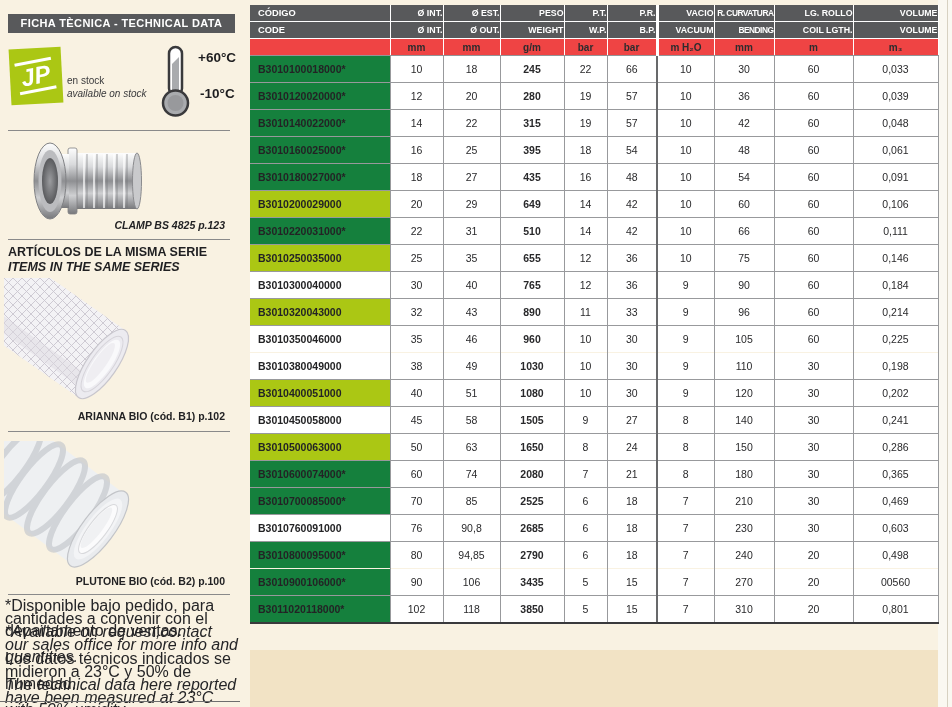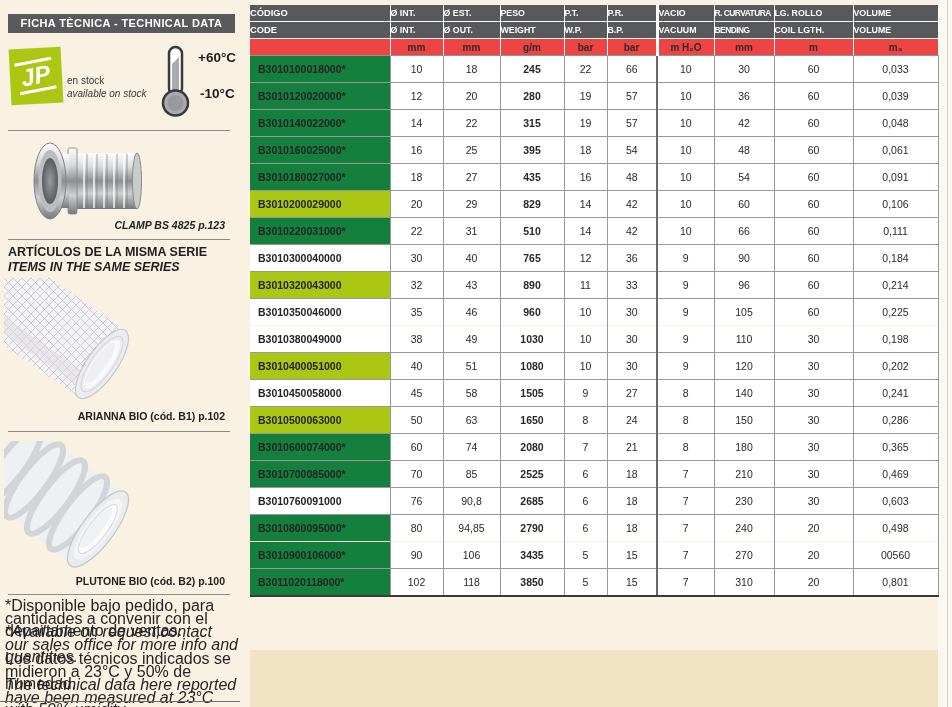--- a/index.html
+++ b/index.html
@@ -56,24 +56,24 @@
   .fn3 { top:653px; }
   .fn4 { top:679px; font-style:italic; }
   
   .below-table { position:absolute; left:250px; top:650px; width:688px; height:57px; background:#f2e3c5; }
   .edge-strip  { position:absolute; left:938px; top:0; width:14px; height:707px; background:#faf8f1; }
   .edge-line   { position:absolute; left:947px; top:0; width:1px; height:707px; background:#d7d1c1; }
   table.tech { position:absolute; left:250px; top:5px; width:688px; border-collapse:collapse; table-layout:fixed; }
   table.tech th, table.tech td { padding:0; overflow:hidden; }
   tr.hdr th {
     height:16px; background:#58595b; color:#fff; font-weight:bold; font-size:8.8px;
-    text-align:left; border-right:1px solid #fff; border-bottom:1px solid #fff;
+    text-align:right; border-right:1px solid #fff; border-bottom:1px solid #fff;
     white-space:nowrap;
   }
-  tr.hdr th.code { text-align:left; font-size:9.3px; }
+  tr.hdr th.code { text-align:left; padding-left:8px; font-size:9.3px; }
   tr.hdr th.curv { letter-spacing:-.5px; font-size:8.4px; }
   tr.units th {
     height:16px; background:#ef4444; color:#2c2c2e; font-weight:bold; font-size:10px;
     text-align:center; border-right:1px solid #fff; border-bottom:1px solid #939497;
   }
   tbody td {
     height:26px; background:#fff; font-size:10.5px; color:#29292b; text-align:center;
     border-right:1px solid #98999c; border-bottom:1px solid #98999c;
   }
   tbody td.code { text-align:left; padding-left:8px; font-weight:bold; color:#232325; }
@@ -319,39 +319,51 @@
           <td class="pr">48</td>
           <td class="vacio sep">10</td>
           <td class="curv">54</td>
           <td class="rollo">60</td>
           <td class="vol">0,091</td>
         </tr>
         <tr class="">
           <td class="code bg-green">B3010200029000</td>
           <td class="int">20</td>
           <td class="est">29</td>
-          <td class="peso">829</td>
+          <td class="peso">649</td>
           <td class="pt">14</td>
           <td class="pr">42</td>
           <td class="vacio sep">10</td>
           <td class="curv">60</td>
           <td class="rollo">60</td>
           <td class="vol">0,106</td>
         </tr>
         <tr class="">
           <td class="code bg-beige">B3010220031000*</td>
           <td class="int">22</td>
           <td class="est">31</td>
           <td class="peso">510</td>
           <td class="pt">14</td>
           <td class="pr">42</td>
           <td class="vacio sep">10</td>
           <td class="curv">66</td>
           <td class="rollo">60</td>
           <td class="vol">0,111</td>
+        </tr>
+        <tr class="">
+          <td class="code bg-green">B3010250035000</td>
+          <td class="int">25</td>
+          <td class="est">35</td>
+          <td class="peso">655</td>
+          <td class="pt">12</td>
+          <td class="pr">36</td>
+          <td class="vacio sep">10</td>
+          <td class="curv">75</td>
+          <td class="rollo">60</td>
+          <td class="vol">0,146</td>
         </tr>
         <tr class="">
           <td class="code bg-white">B3010300040000</td>
           <td class="int">30</td>
           <td class="est">40</td>
           <td class="peso">765</td>
           <td class="pt">12</td>
           <td class="pr">36</td>
           <td class="vacio sep">9</td>
           <td class="curv">90</td>

